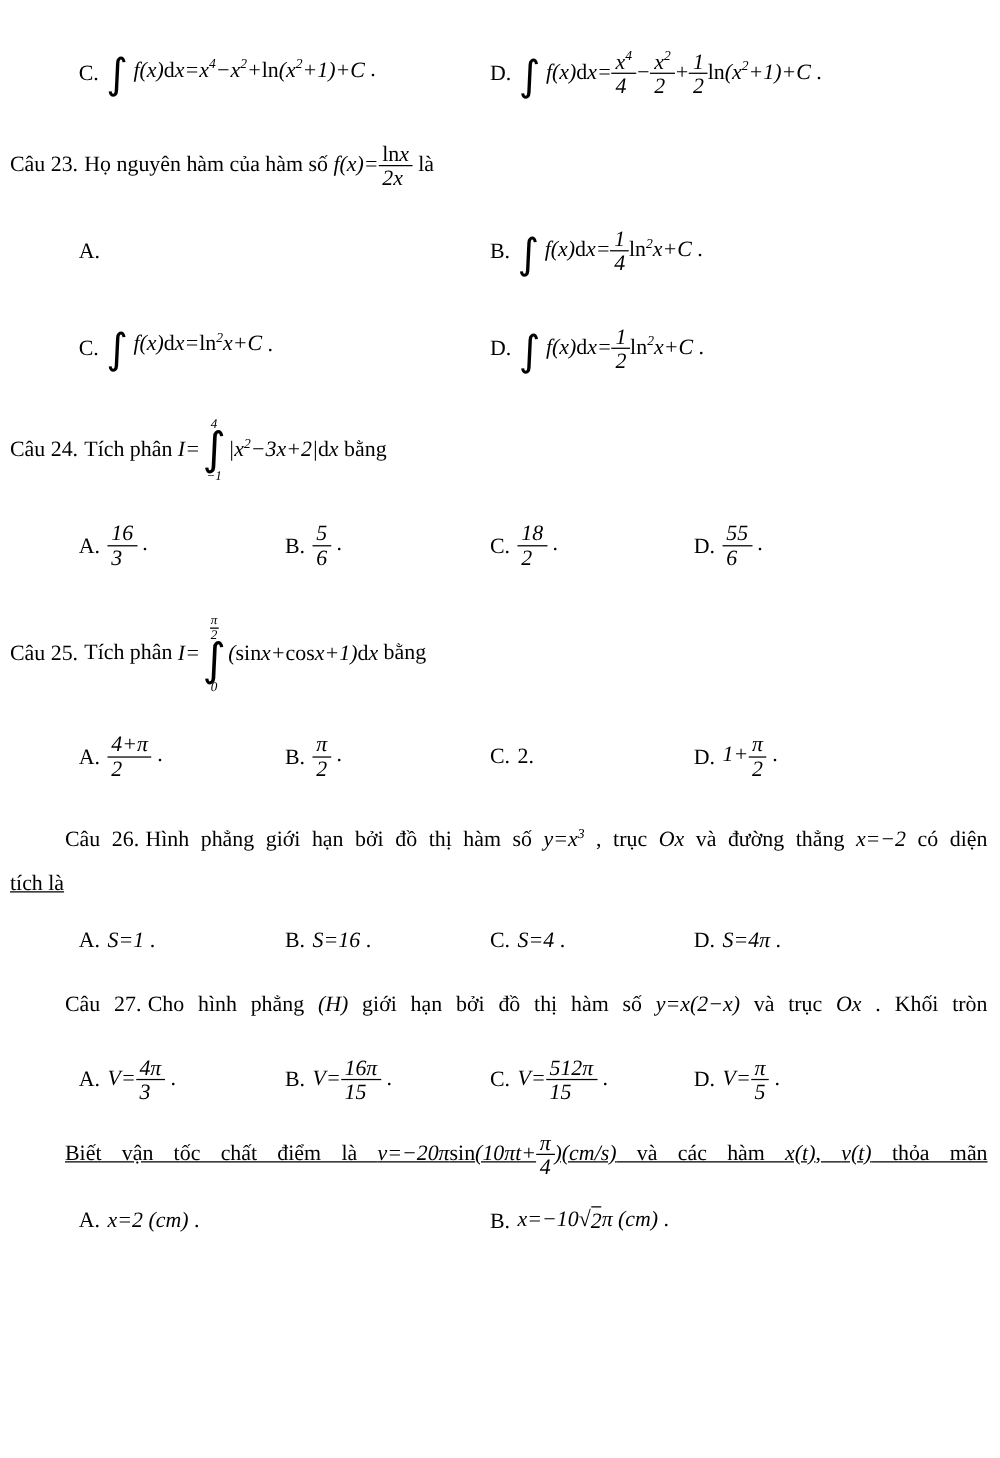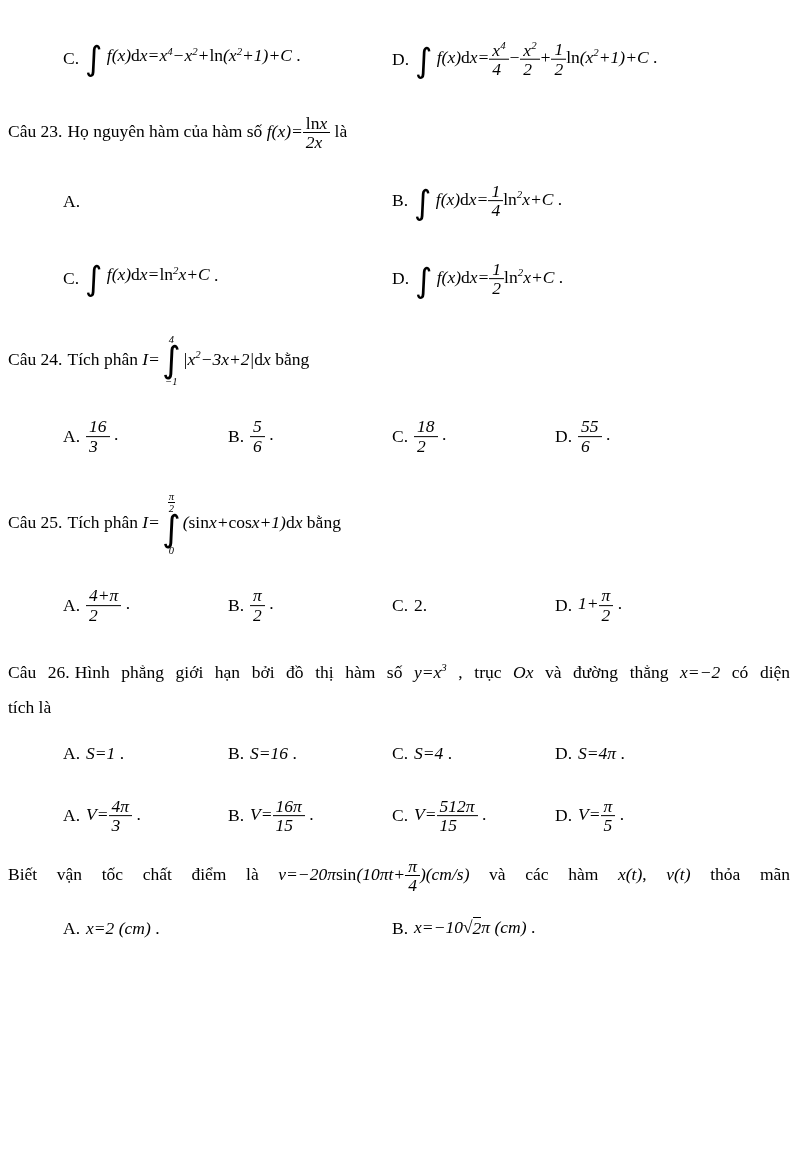--- a/index.html
+++ b/index.html
@@ -5,22 +5,22 @@
   html,body{margin:0;padding:0;}
   body{
     width:800px;height:1166px;overflow:hidden;
     background:#ffffff;color:#000000;
     font-family:"Liberation Serif","DejaVu Serif",serif;
     font-size:17.5px;
   }
   main{display:block;padding-top:10px;}
   .line{position:relative;padding:0 10px 0 8px;line-height:1.3;}
   .q{margin-top:26px;}
-  .cont{margin-top:12px;}
-  .jl{text-align:justify;text-align-last:justify;}
+  .cont{margin-top:12px;text-decoration:underline;}
+  .jl{text-align:justify;text-align-last:justify;margin-left:44px;}
   .qnum{font-weight:normal;margin-right:5px;}
   
   .opts{position:relative;margin-top:20px;}
   .opts.tall{height:58px;}
   .opts.short{height:28px;}
   .opt{
     position:absolute;top:50%;transform:translateY(-50%);
     display:flex;align-items:center;white-space:nowrap;
   }
   .olabel{margin-right:6px;}
@@ -134,20 +134,21 @@
       </span>
       <span class="opt" style="left: 392px;">
         <span class="olabel">C.</span>
         <span class="omath"><span class="mi">S=4</span> .</span>
       </span>
       <span class="opt" style="left: 555px;">
         <span class="olabel">D.</span>
         <span class="omath"><span class="mi">S=4π</span> .</span>
       </span>
     </div>
+    <div class="line q jl"><span class="qnum">Câu 27.</span><span class="qtext">Cho hình phẳng <span class="mi">(H)</span> giới hạn bởi đồ thị hàm số <span class="mi">y=x(2−x)</span> và trục <span class="mi">Ox</span> . Khối tròn</span></div>
     <div class="opts tall">
       <span class="opt" style="left: 63px;">
         <span class="olabel">A.</span>
         <span class="omath"><span class="mi">V=<span class="frac"><span class="fn">4π</span><span class="fd">3</span></span></span> .</span>
       </span>
       <span class="opt" style="left: 228px;">
         <span class="olabel">B.</span>
         <span class="omath"><span class="mi">V=<span class="frac"><span class="fn">16π</span><span class="fd">15</span></span></span> .</span>
       </span>
       <span class="opt" style="left: 392px;">

